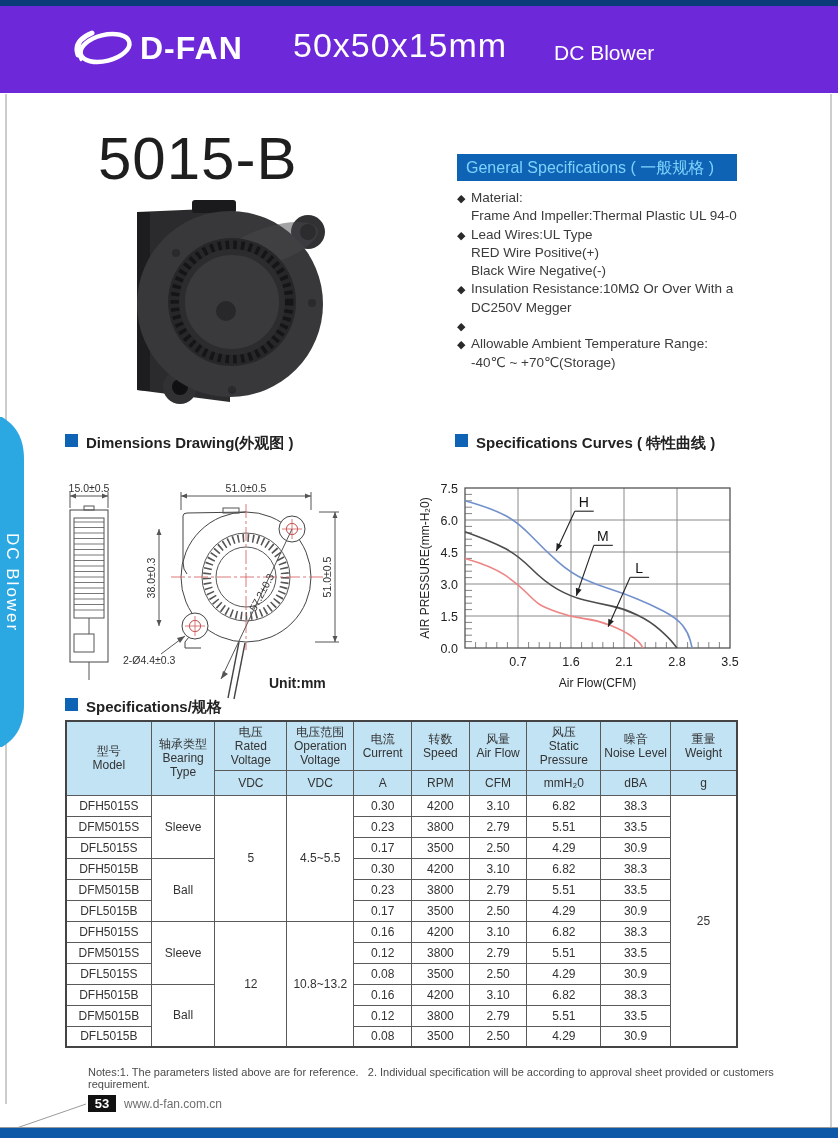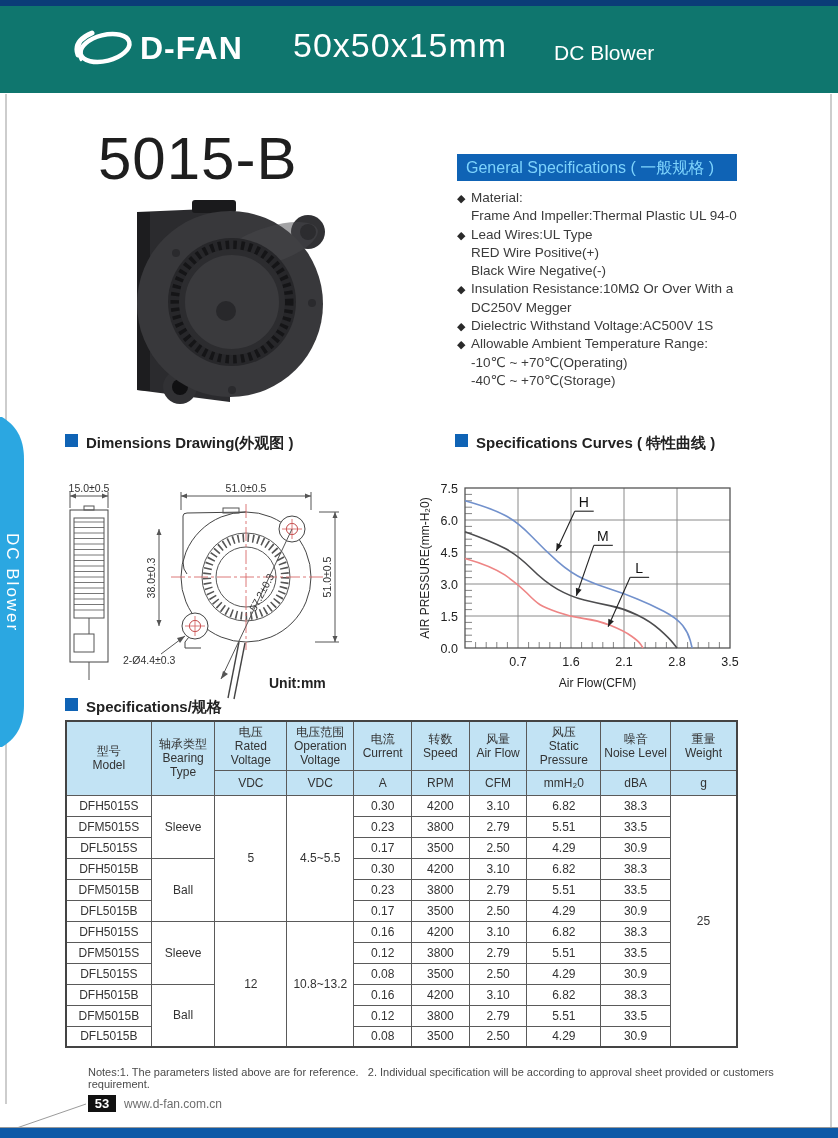--- a/index.html
+++ b/index.html
@@ -1,20 +1,20 @@
 <!DOCTYPE html>
 <html><head>
 <meta charset="utf-8">
 <style>
   html,body{margin:0;padding:0;width:838px;height:1138px;overflow:hidden;background:#fff;
     font-family:"Liberation Sans","DejaVu Sans",sans-serif;}
   .page{position:relative;width:838px;height:1138px;background:#ffffff;}
 
   
-  .top-band{position:absolute;left:0;top:0;width:838px;height:93px;background:#0f766e;}
+  .top-band{position:absolute;left:0;top:0;width:838px;height:93px;background:#6d28d9;}
   .top-band .navy-edge{position:absolute;left:0;top:0;width:100%;height:6px;background:#0b3c77;}
   .logo-wrap{position:absolute;left:72px;top:26px;display:flex;align-items:center;}
   .brand{color:#fff;font-size:32px;font-weight:bold;letter-spacing:1px;margin-left:6px;}
   .size-title{position:absolute;left:293px;top:26px;color:#fff;font-size:34px;font-weight:500;letter-spacing:1px;}
   .cat-title{position:absolute;left:554px;top:41px;color:#fff;font-size:21px;font-weight:500;}
 
   
   .frame-svg{position:absolute;left:0;top:0;width:838px;height:1138px;pointer-events:none;}
   .bottom-band{position:absolute;left:0;top:1127px;width:838px;height:11px;background:#0d59a7;border-top:1px solid #999;}
 
@@ -146,29 +146,24 @@
       <div class="gs-row b">
         <span class="diamond">◆</span>
         <span class="gs-text">Insulation Resistance:10MΩ Or Over With a</span>
       </div>
       <div class="gs-row">
         <span class="diamond">◆</span>
         <span class="gs-text">DC250V Megger</span>
       </div>
       <div class="gs-row b">
         <span class="diamond">◆</span>
-        <span class="gs-text">Dielectric Withstand Voltage:AC500V 1S</span>
       </div>
       <div class="gs-row b">
         <span class="diamond">◆</span>
         <span class="gs-text">Allowable Ambient Temperature Range:</span>
-      </div>
-      <div class="gs-row">
-        <span class="diamond">◆</span>
-        <span class="gs-text">-10℃ ~ +70℃(Operating)</span>
       </div>
       <div class="gs-row">
         <span class="diamond">◆</span>
         <span class="gs-text">-40℃ ~ +70℃(Storage)</span>
       </div>
     </div>
 
   <div class="sec-head dims-head">
     <span class="sq"></span>
     <span>Dimensions Drawing(外观图 )</span>

